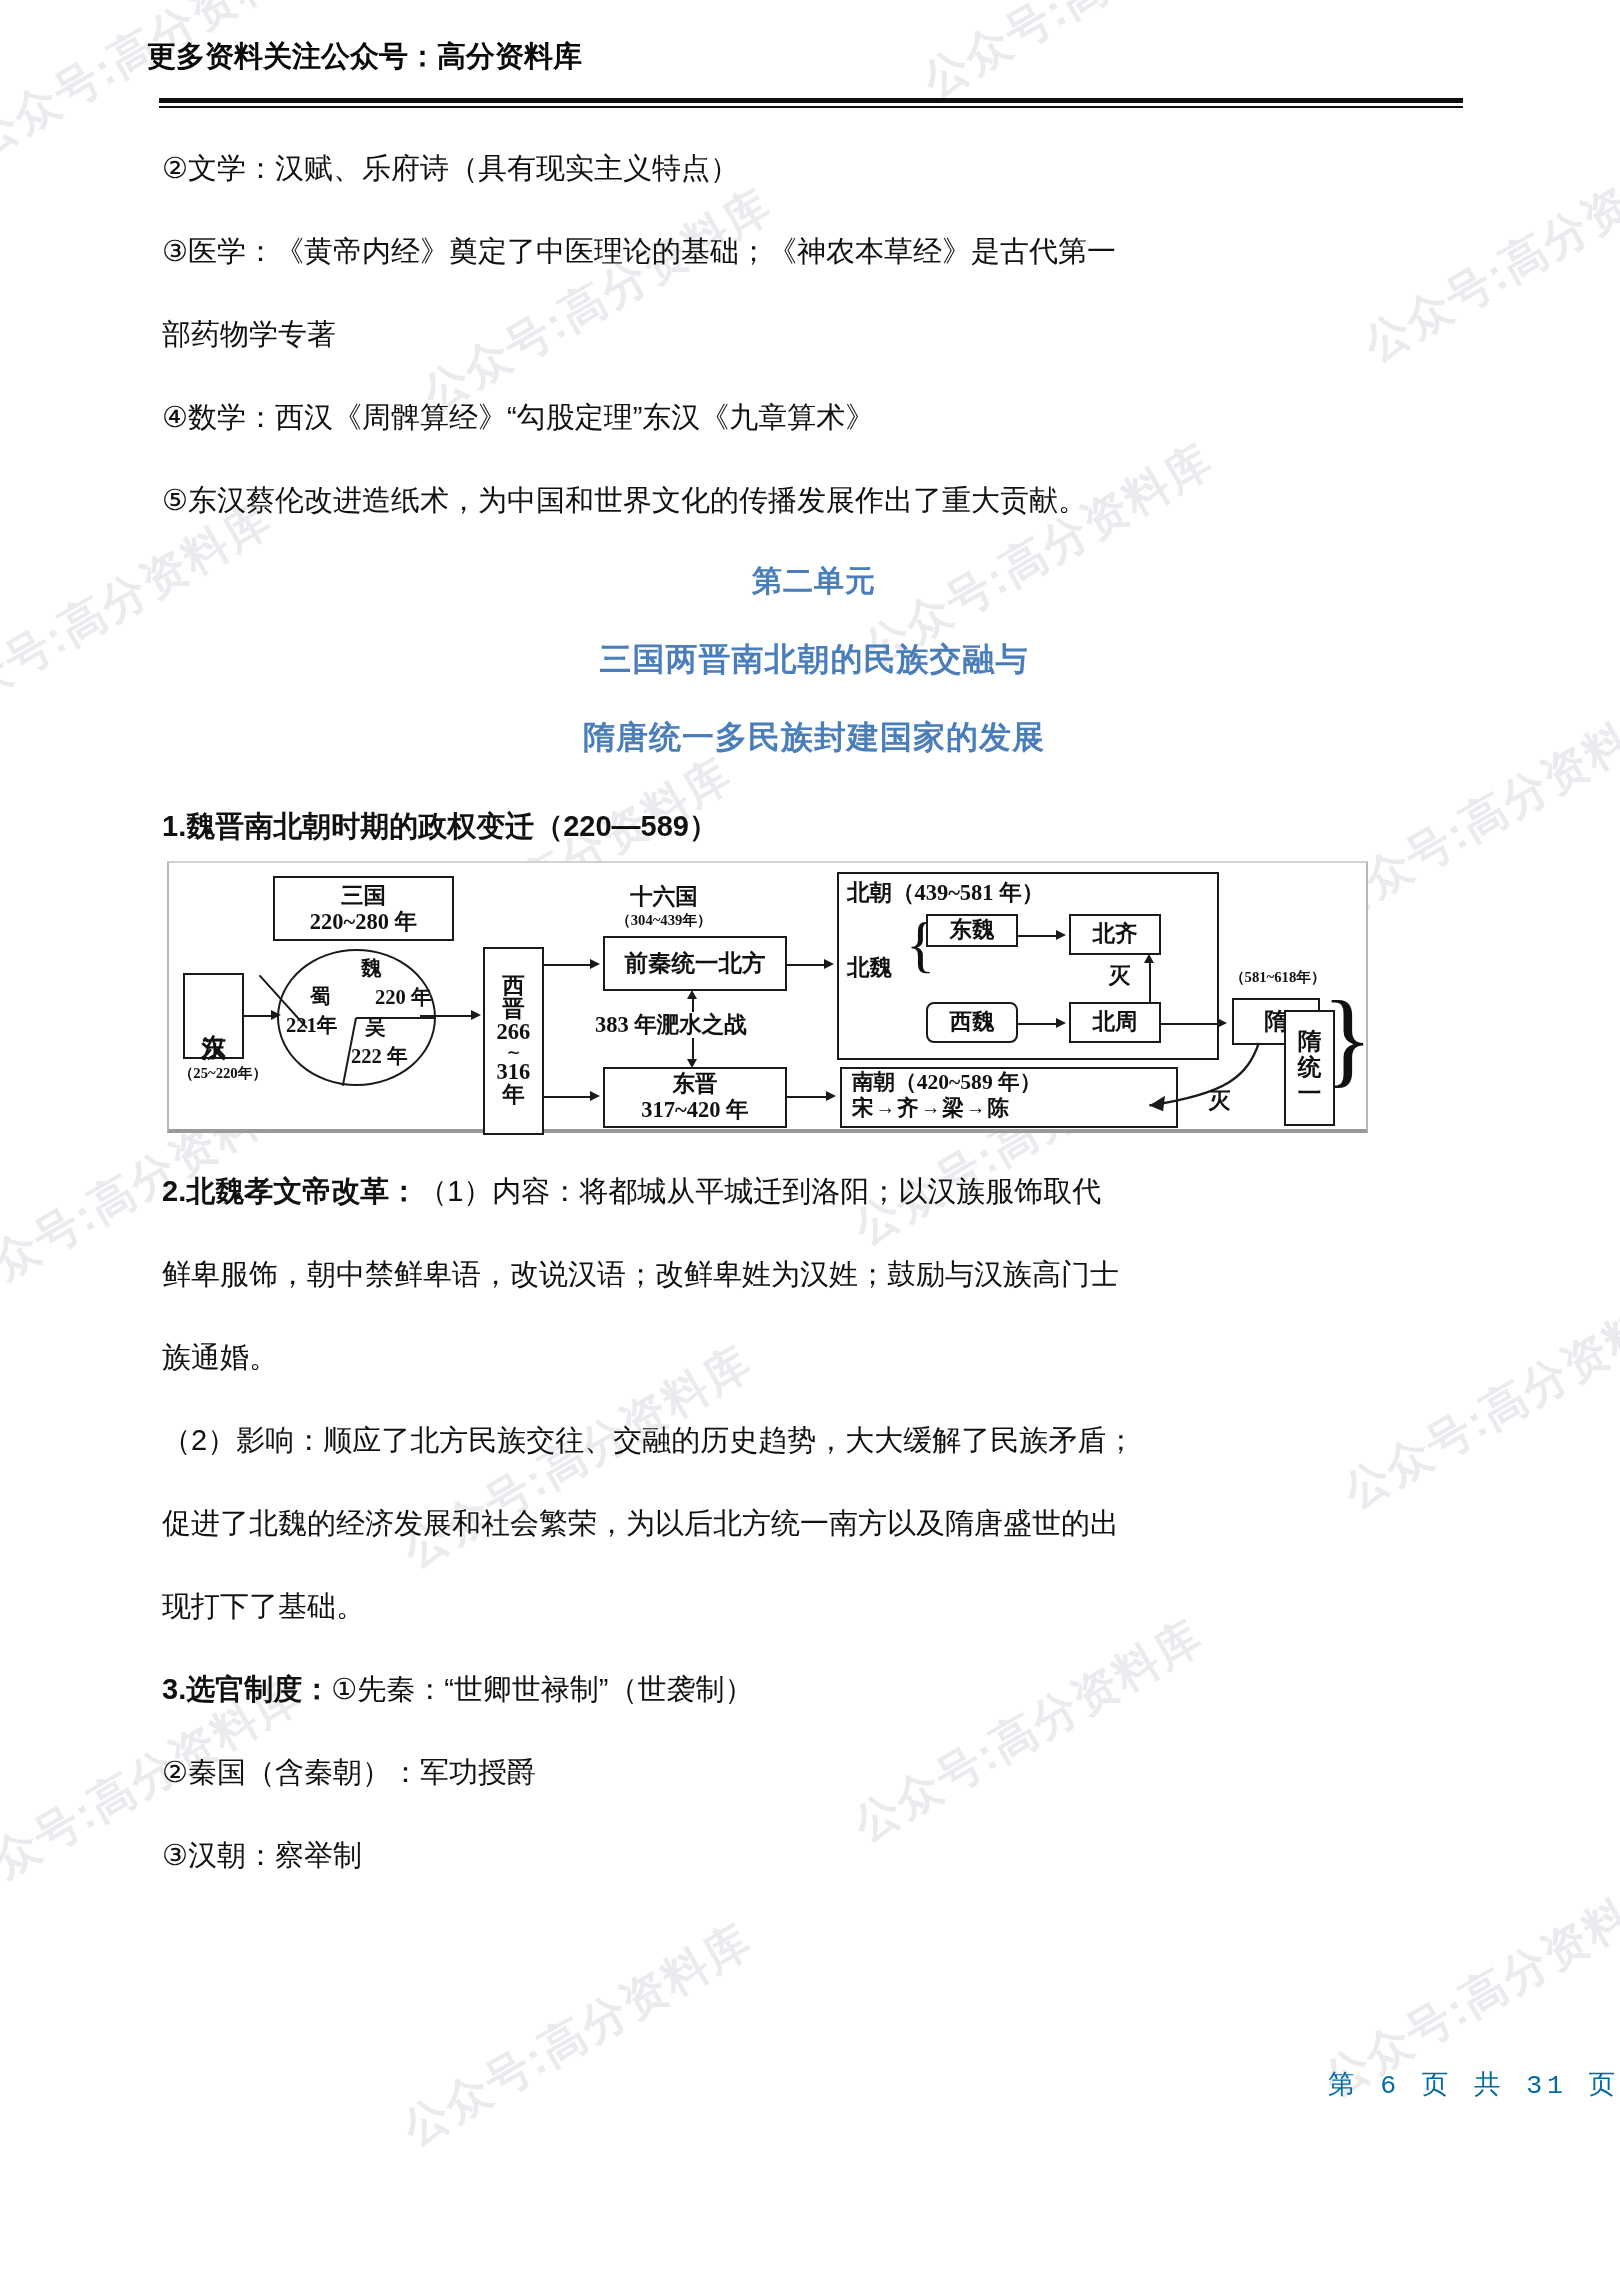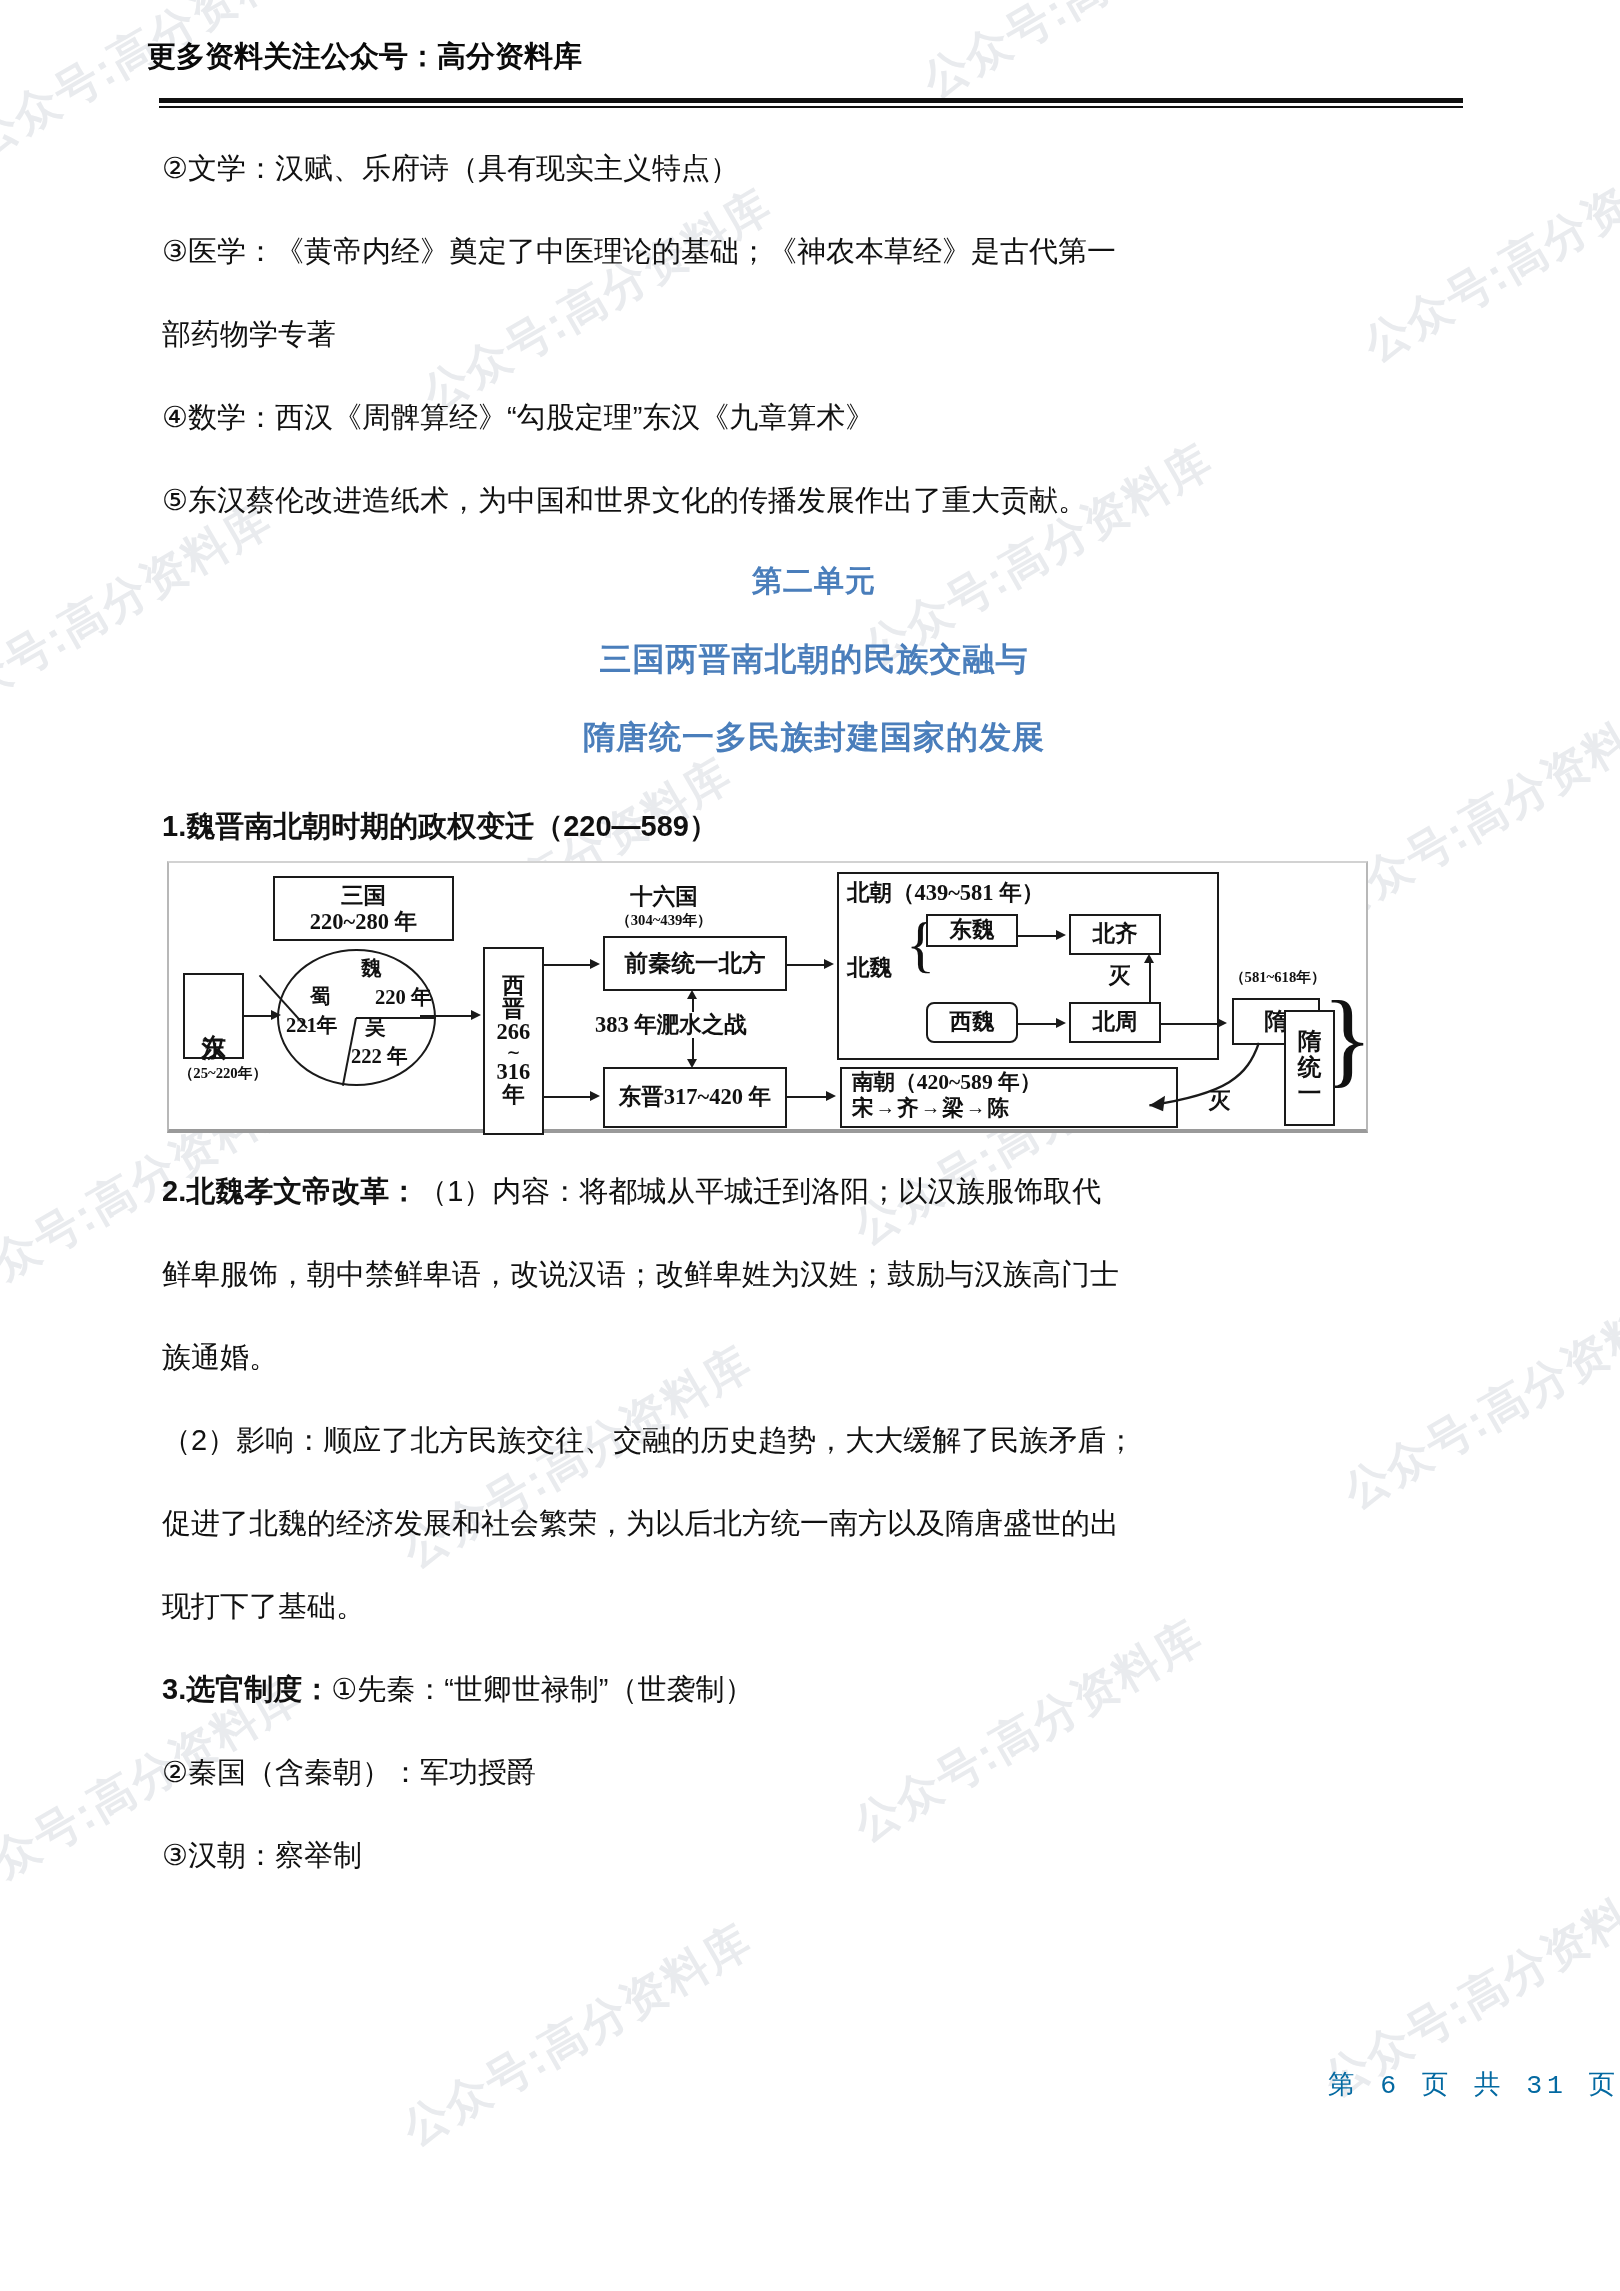--- a/index.html
+++ b/index.html
@@ -275,21 +275,21 @@
       </div>
 
       <div class="ln vline" style="left:523px; top:133px; height:65px;"></div>
       <div class="arrow-u" style="left:518px; top:127px;"></div>
       <div class="arrow-d" style="left:518px; top:196px;"></div>
       <div class="lbl" style="left:424px; top:149px; font-size:22.5px; background:#fff; padding:0 2px;">383 年淝水之战</div>
 
       <div class="ln hline" style="left:374px; top:233px; width:49px;"></div>
       <div class="arrow-r" style="left:421px; top:228px;"></div>
 
-      <div class="box" style="left:434px; top:204px; width:184px; height:61px; font-size:22.5px; flex-direction:row;">
+      <div class="box" style="left:434px; top:204px; width:184px; height:61px; font-size:22.5px; flex-direction:column;">
         <span>东晋</span>
         <span>317~420 年</span>
       </div>
 
       <div class="ln hline" style="left:618px; top:101px; width:39px;"></div>
       <div class="arrow-r" style="left:655px; top:96px;"></div>
 
       <div class="box" style="left:668px; top:9.8px; width:382px; height:188px; display:block;"></div>
       <div class="lbl" style="left:678px; top:17.6px; font-size:22.5px; text-align:left;">北朝（439~581 年）</div>
 

